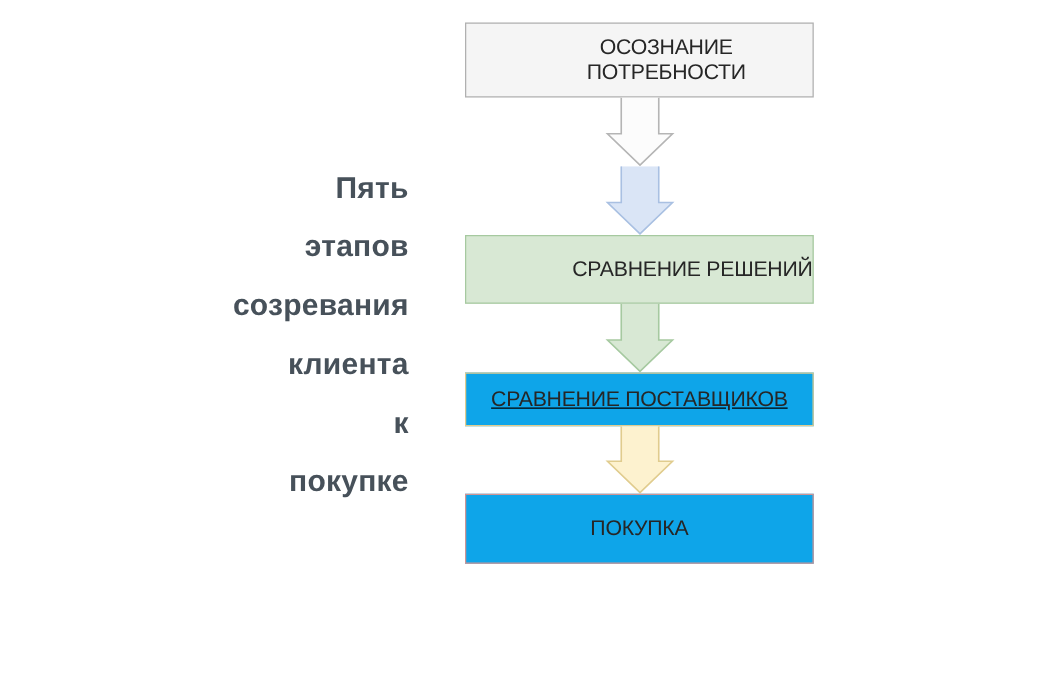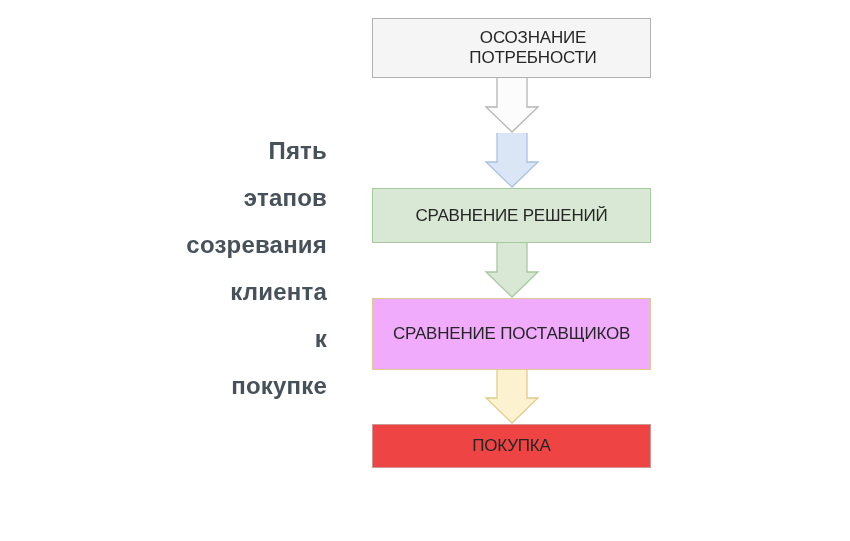--- a/index.html
+++ b/index.html
@@ -45,34 +45,34 @@
       <div class="arrow-wrap" style="height: 55px;">
         <svg width="56" height="55" viewBox="-2 0 56 55">
           <path d="M11,0 L11,29 L0,29 L26,54 L52,29 L41,29 L41,0" fill="#fcfcfc" stroke="#b5b5b5" stroke-width="1.3"></path>
         </svg>
       </div>
       <div class="arrow-wrap" style="height: 55px;">
         <svg width="56" height="55" viewBox="-2 0 56 55">
           <path d="M11,0 L11,29 L0,29 L26,54 L52,29 L41,29 L41,0" fill="#dae5f6" stroke="#a9c0e2" stroke-width="1.3"></path>
         </svg>
       </div>
-      <div class="box" style="height: 55px; background: rgb(216, 232, 212); border-color: rgb(166, 201, 160);">
+      <div class="box" style="height: 55px; background: rgb(216, 232, 212); border-color: rgb(166, 201, 160); justify-content: flex-end;">
         <span style="color: rgb(38, 38, 38);">СРАВНЕНИЕ РЕШЕНИЙ</span>
       </div>
       <div class="arrow-wrap" style="height: 55px;">
         <svg width="56" height="55" viewBox="-2 0 56 55">
           <path d="M11,0 L11,29 L0,29 L26,54 L52,29 L41,29 L41,0" fill="#d8e8d4" stroke="#a6c9a0" stroke-width="1.3"></path>
         </svg>
       </div>
-      <div class="box" style="height: 72px; background: #f0abfc; border-color: rgb(224, 204, 142);">
+      <div class="box" style="height: 43px; background: #0ea5e9; border-color: rgb(224, 204, 142); text-decoration: underline;">
         <span style="color: rgb(38, 38, 38);">СРАВНЕНИЕ ПОСТАВЩИКОВ</span>
       </div>
       <div class="arrow-wrap" style="height: 54px;">
         <svg width="56" height="54" viewBox="-2 0 56 54">
           <path d="M11,0 L11,28 L0,28 L26,53 L52,28 L41,28 L41,0" fill="#fdf2cf" stroke="#e0cc8e" stroke-width="1.3"></path>
         </svg>
       </div>
-      <div class="box" style="height: 44px; background: #ef4444; border-color: rgb(207, 148, 148);">
+      <div class="box" style="height: 56px; background: #0ea5e9; border-color: rgb(207, 148, 148);">
         <span style="color: rgb(38, 38, 38);">ПОКУПКА</span>
       </div>
     </div>
 
 </div>
 
 </body></html>

